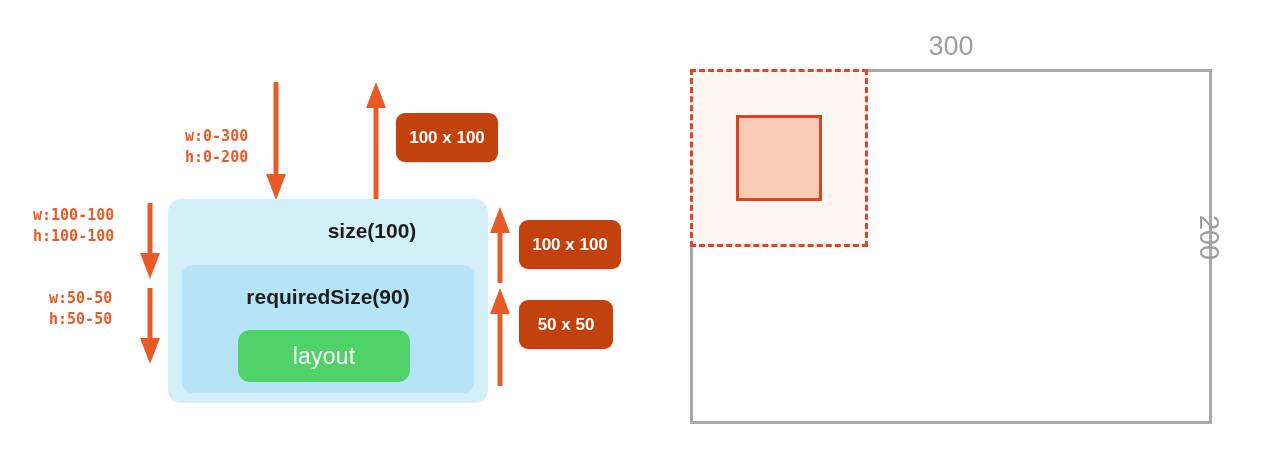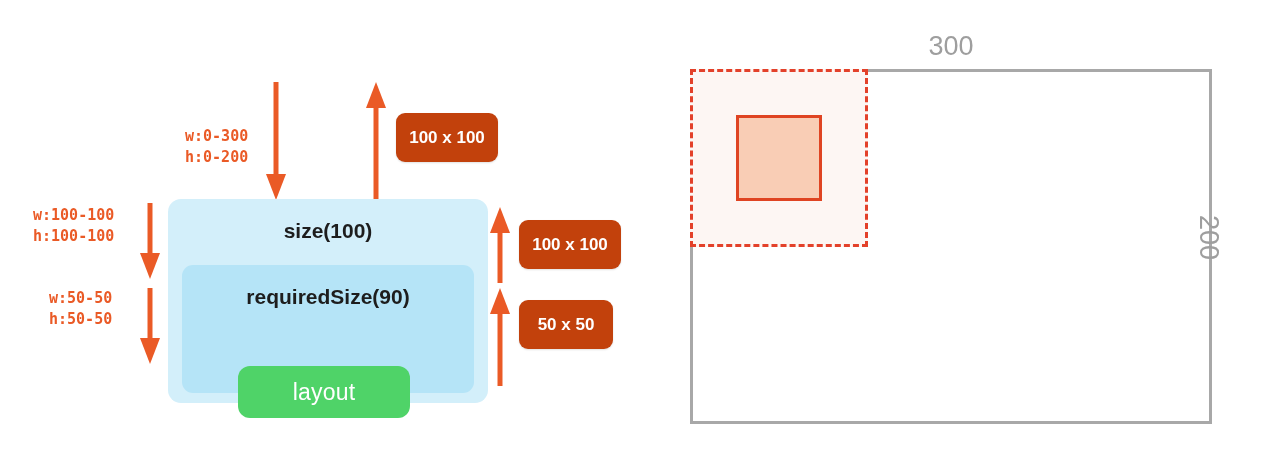--- a/index.html
+++ b/index.html
@@ -48,21 +48,20 @@
   .layout-pill {
     left: 238px;
     top: 330px;
     width: 172px;
     height: 52px;
     background: #4fd368;
     border-radius: 12px;
     display: flex;
     align-items: center;
     justify-content: center;
-    margin-top: 36px;
   }
   .layout-pill .pill-text {
     color: #ffffff;
     font-size: 23px;
     font-weight: 400;
     letter-spacing: .2px;
     line-height: 1;
   }
 
   .box-title {
@@ -70,20 +69,21 @@
     font-size: 21px;
     font-weight: bold;
     text-align: center;
     line-height: 1;
     white-space: nowrap;
   }
   .title-size {
     left: 168px;
     top: 220px;
     width: 320px;
+    padding-left: 44px;
   }
   .title-required {
     left: 182px;
     top: 286px;
     width: 292px;
   }
 
   
   .constraint {
     color: #ea5a26;

